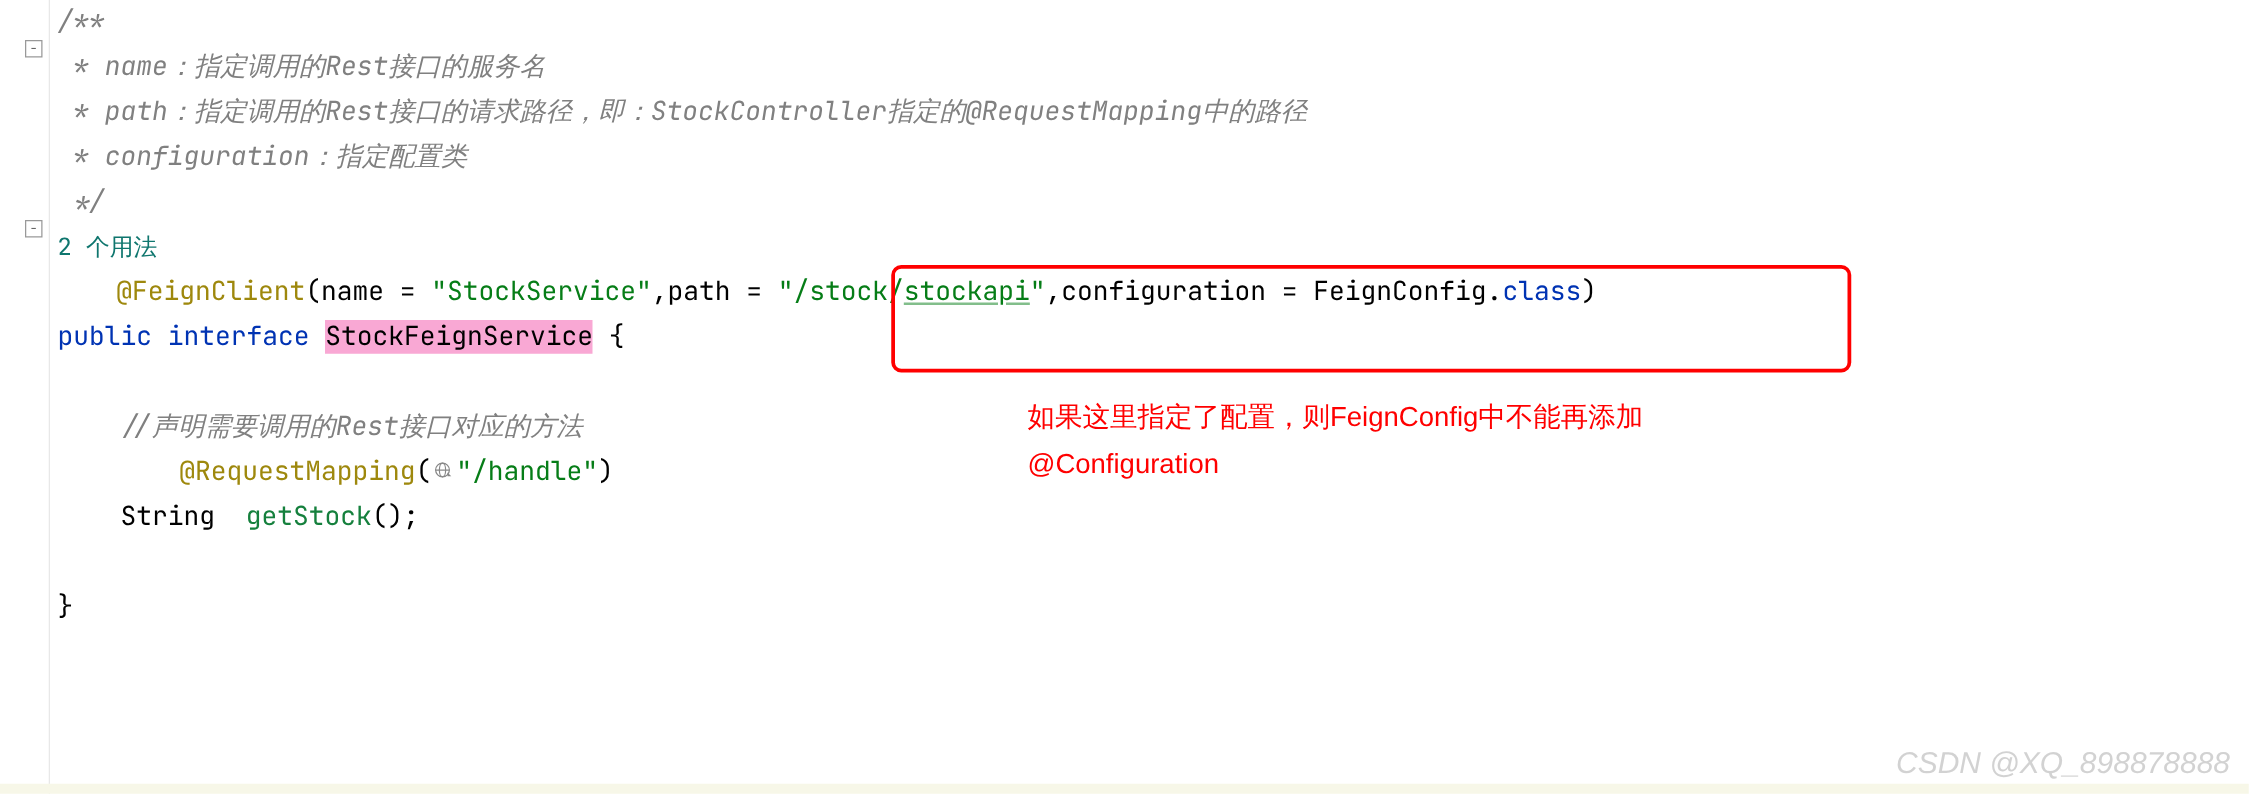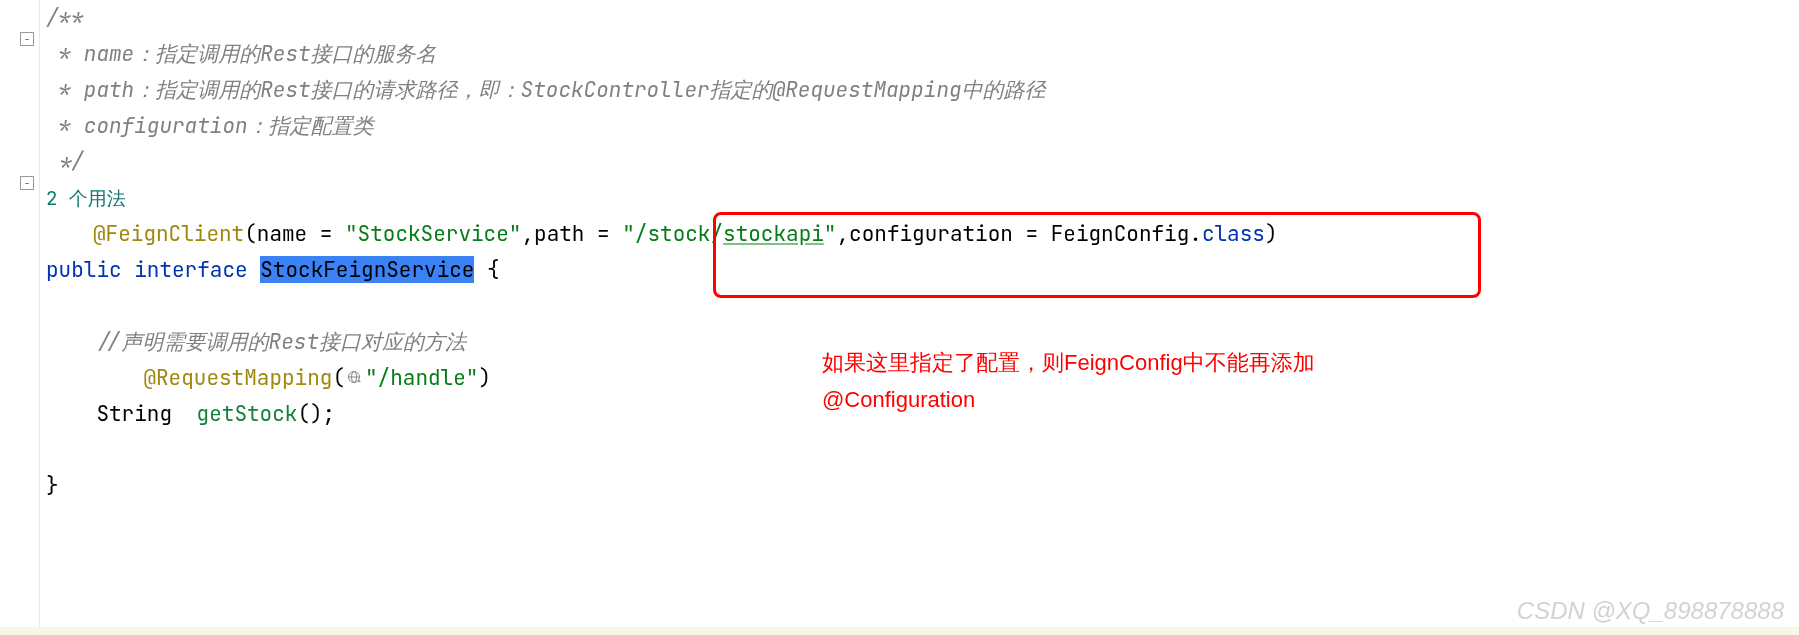--- a/index.html
+++ b/index.html
@@ -78,21 +78,21 @@
     }
     .method {
       color: #15803d;
       margin-left: 12px;
     }
     .usages {
       color: #0f766e;
       font-size: 19px;
     }
     .highlight-class {
-      background: #3b82f6;
+      background: #f9a8d4;
       color: #000;
       text-align: right;
     }
     .globe-icon {
       display: inline-flex;
       align-items: center;
       justify-content: center;
       width: 20px;
       height: 20px;
       vertical-align: middle;
@@ -157,20 +157,20 @@
           <line x1="1.5" y1="8" x2="12.5" y2="8" stroke="#888" stroke-width="1"></line>
           <path d="M 11 10 L 14 13 L 11 13 Z" fill="#888"></path>
         </svg></span><span class="string">"/handle"</span><span class="identifier">)</span></div>
   <div class="line">    <span class="identifier">String </span><span class="method">getStock</span><span class="identifier">();</span></div>
   <div class="line"></div>
   <div class="line"><span class="identifier">}</span></div>
 </div>
 
 <div class="red-box" style="left: 713px; top: 212px; width: 768px; height: 86px;"></div>
 
-<div class="red-annotation" style="left: 822px; top: 344px;">
+<div class="red-annotation" style="left: 822px; top: 315px;">
   <div>如果这里指定了配置，则FeignConfig中不能再添加</div>
   <div>@Configuration</div>
 </div>
 
 <div class="watermark">CSDN @XQ_898878888</div>
 
 <div class="bottom-bar"></div>
 
 </body></html>

